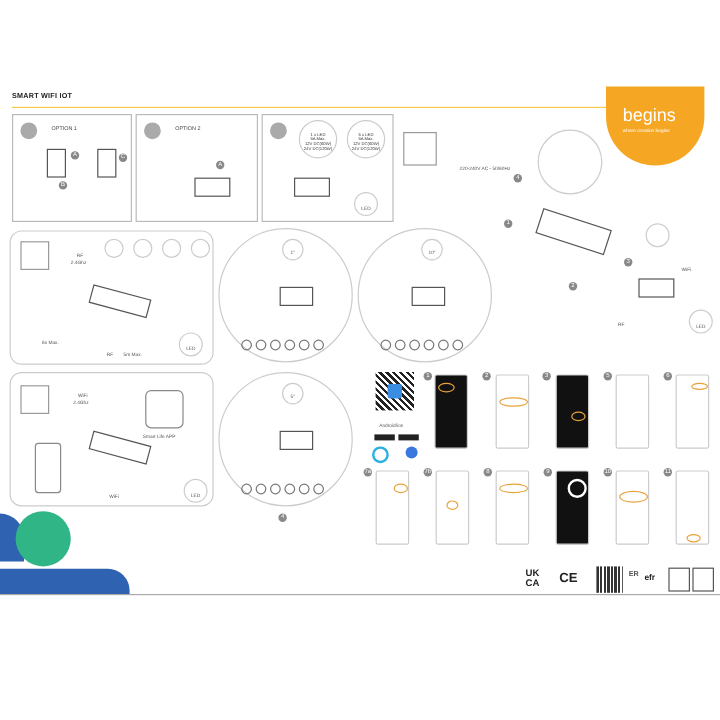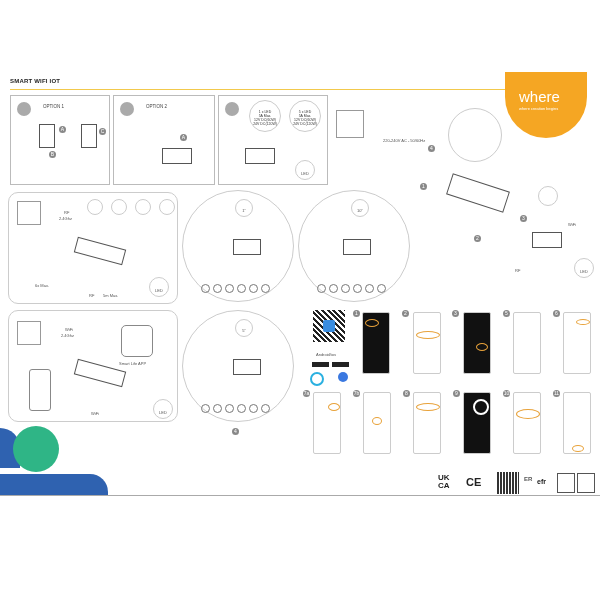--- a/index.html
+++ b/index.html
@@ -26,21 +26,21 @@
   .blue{background:#2f62b0;}
   .green{background:#2fb586;border-radius:50%;}
   .led-row span{display:inline-block;width:7px;height:7px;border:1px solid #777;border-radius:50%;margin-right:3px;}
 </style>
 </head>
 <body>
 
 <div class="abs title">SMART WIFI IOT</div>
 <div class="abs rule-top"></div>
 <div class="abs logo">
-  <span class="name">where</span>
+  <span class="name">begins</span>
   <span class="tag">where creation begins</span>
 </div>
 
 <div class="abs panel" style="left:10px;top:95px;width:98px;height:88px;">
   <div class="abs circle-ico" style="left:6px;top:6px;"></div>
   <div class="abs p-label" style="left:32px;top:8px;">OPTION 1</div>
   <div class="abs box" style="left:28px;top:28px;width:14px;height:22px;"></div>
   <div class="abs box" style="left:70px;top:28px;width:14px;height:22px;"></div>
   <div class="abs badge" style="left:48px;top:30px;">A</div>
   <div class="abs badge" style="left:38px;top:55px;">B</div>

